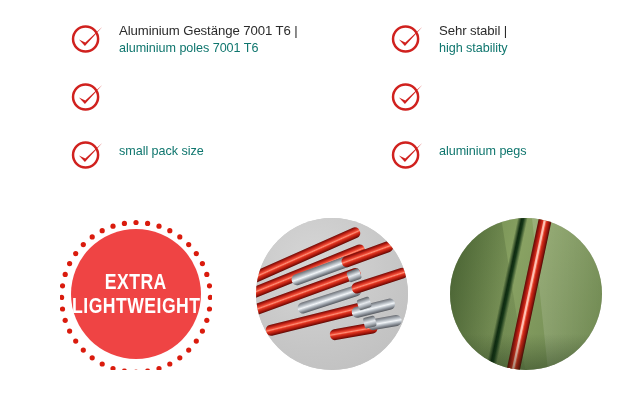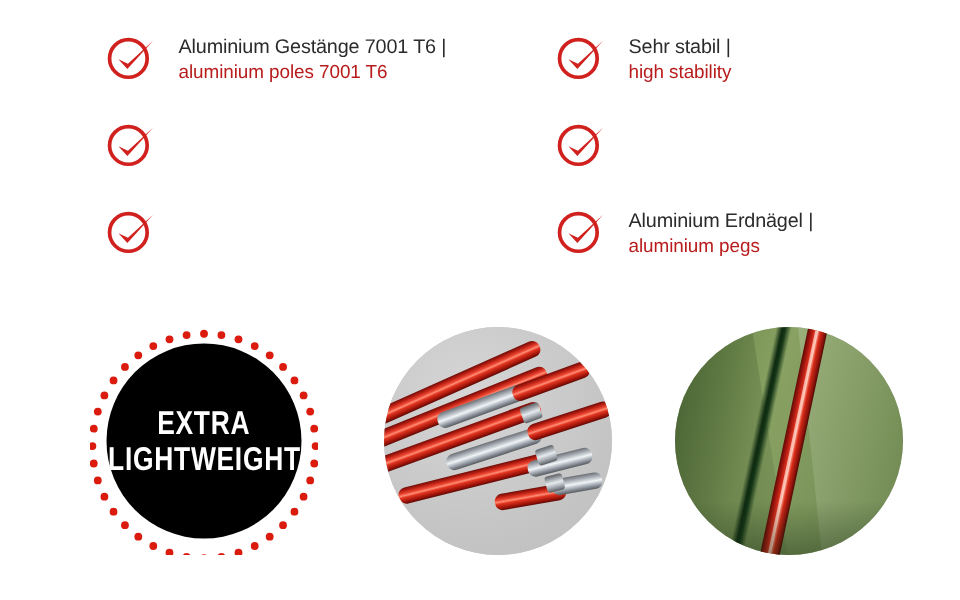--- a/index.html
+++ b/index.html
@@ -18,20 +18,21 @@
   
   #features {
     position: absolute;
     left: 0;
     top: 0;
     width: 640px;
     height: 200px;
     display: grid;
     grid-template-columns: 300px 280px;
     grid-template-rows: 58px 58px 58px;
+    column-gap: 20px;
     padding: 22px 0 0 68px;
     box-sizing: border-box;
   }
 
   .feature {
     display: flex;
     align-items: flex-start;
     gap: 13px;
   }
 
@@ -53,21 +54,21 @@
     font-size: 13.2px;
     color: #2b2b2b;
     letter-spacing: -0.1px;
     white-space: nowrap;
   }
 
   .feature-sub {
     display: block;
     margin-top: 5px;
     font-size: 12.6px;
-    color: #b91c1c;
+    color: #0f766e;
     letter-spacing: -0.05px;
     white-space: nowrap;
   }
 
   
   #media-row {
     position: absolute;
     left: 0;
     top: 200px;
     width: 640px;
@@ -94,21 +95,21 @@
     height: 152px;
     display: block;
   }
   .badge-circle {
     position: absolute;
     left: 11px;
     top: 11px;
     width: 130px;
     height: 130px;
     border-radius: 50%;
-    background: #000000;
+    background: #ef4444;
     display: flex;
     flex-direction: column;
     align-items: center;
     justify-content: center;
   }
   .badge-line {
     color: #ffffff;
     font-weight: bold;
     text-transform: uppercase;
     letter-spacing: 0.6px;
@@ -268,30 +269,30 @@
       <path d="M11.5 21.5 L17.8 28.5 L36 8.5 L18.2 24.8 Z" fill="#d0211e"></path>
     </svg>
   </div>
 
   <div class="feature">
     <svg class="check-icon" viewBox="0 0 40 40">
       <circle cx="18.5" cy="21" r="13.2" fill="none" stroke="#d0211e" stroke-width="2.6"></circle>
       <path d="M11.5 21.5 L17.8 28.5 L36 8.5 L18.2 24.8 Z" fill="#d0211e"></path>
     </svg>
     <div class="feature-text">
+      <span class="feature-sub">small pack size</span>
     </div>
   </div>
 
   <div class="feature">
     <svg class="check-icon" viewBox="0 0 40 40">
       <circle cx="18.5" cy="21" r="13.2" fill="none" stroke="#d0211e" stroke-width="2.6"></circle>
       <path d="M11.5 21.5 L17.8 28.5 L36 8.5 L18.2 24.8 Z" fill="#d0211e"></path>
     </svg>
     <div class="feature-text">
-      <span class="feature-title">Aluminium Erdnägel |</span>
       <span class="feature-sub">aluminium pegs</span>
     </div>
   </div>
 
 </section>
 
 <section id="media-row">
 
   <div class="media-slot" id="badge-slot">
     <div class="badge-wrap">

